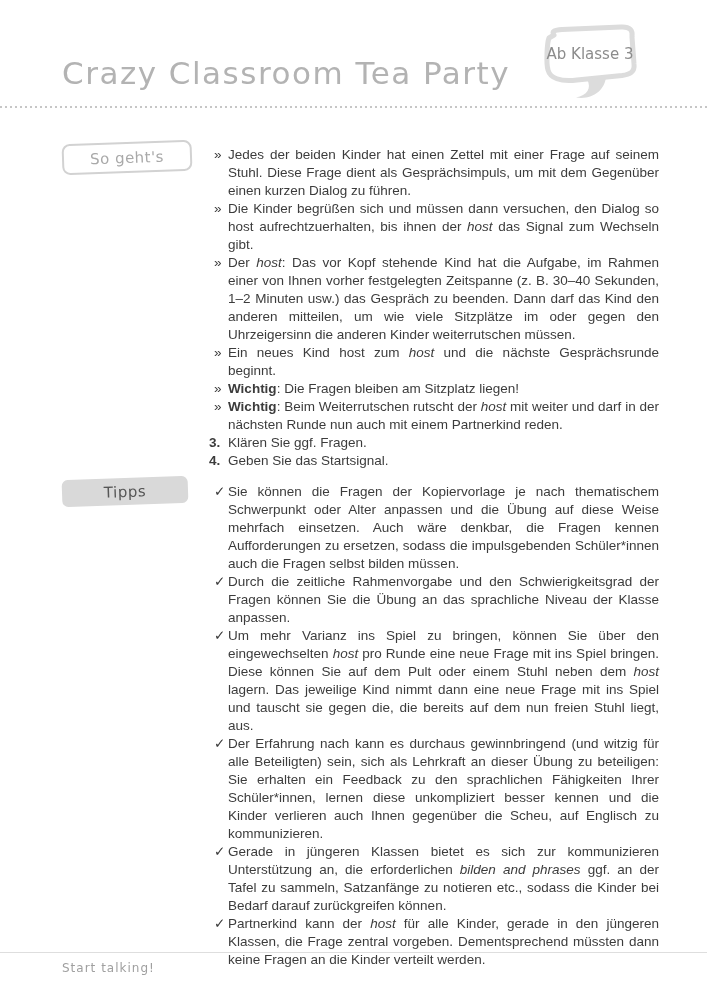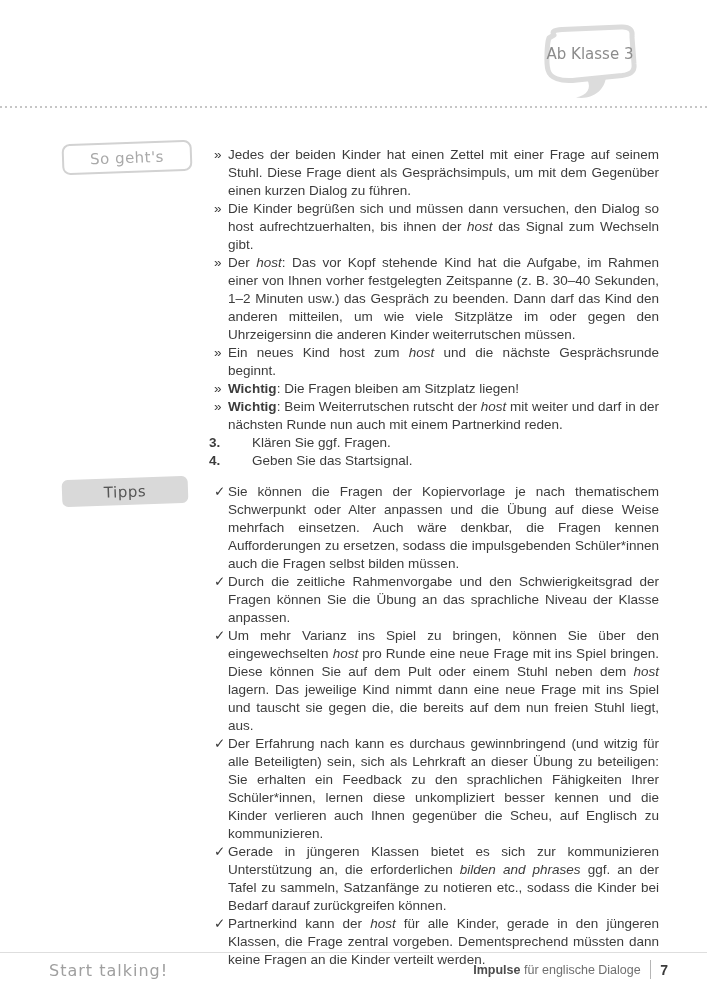--- a/index.html
+++ b/index.html
@@ -23,39 +23,40 @@
   
   .content{position:absolute;left:209px;width:450px;font-size:13.5px;line-height:18px;}
   #howto-content{top:146px;}
   #tips-content{top:483px;}
   ul.blist{list-style:none;margin:0;padding:0;}
   li.bitem{display:flex;}
   li.bitem .marker{flex:none;width:19px;padding-left:5px;box-sizing:border-box;}
   li.bitem .text{flex:1;text-align:justify;hyphens:auto;}
   .step{display:flex;}
   .step .num{flex:none;width:19px;font-weight:700;}
-  .step .stext{flex:1;margin-left:24px;}
+  .step .stext{flex:1;}
   em{font-style:italic;}
   strong{font-weight:700;}
 
   
   .footer-line{position:absolute;left:0;top:952px;width:707px;height:1px;background:#dedede;}
-  .footer-left{position:absolute;left:49px;top:961px;font-size:16px;letter-spacing:1px;
+  .footer-left{position:absolute;left:62px;top:961px;font-size:12px;letter-spacing:1px;
                color:#9f9f9f;font-family:"DejaVu Sans",sans-serif;}
   .footer-right{position:absolute;right:39px;top:960px;display:flex;align-items:center;gap:9px;
                 font-size:12.5px;color:#6f6f6f;}
   .footer-right .imp{font-weight:700;color:#4c4c4c;}
   .footer-right .vbar{width:1.5px;height:19px;background:#b5b5b5;}
   .footer-right .pnum{font-weight:700;font-size:14px;color:#3a3a3a;}
 </style>
 </head>
 <body>
 
 <div class="page">
 
+  <div class="page-title">Crazy Classroom Tea Party</div>
 
   <div class="badge">
     <svg viewBox="0 0 104 82" width="104" height="82">
       <path d="M17,11 C14,7 18,6 25,5.5 L84,3 C93,2.5 96,6 95,13 L97,40 C98,48 93,50.5 85,51.5 L40,56 C23,58 13,54 11,46 C9,39 10,19 12,14 Z" fill="#ffffff" stroke="#dcdcdc" stroke-width="5" stroke-linejoin="round"></path>
       <path d="M50,55 C55,65 50,71 39,73.5 C56,76 68,66 69,52.5 C62,54.5 56,55 50,55 Z" fill="#dcdcdc"></path>
       <text x="53" y="35" text-anchor="middle" font-size="15" fill="#8c8c8c" font-family="DejaVu Sans, sans-serif">Ab Klasse 3</text>
     </svg>
   </div>
 
   <div class="top-divider"></div>
@@ -129,22 +130,14 @@
         </li>
         <li class="bitem">
           <span class="marker">✓</span>
           <span class="text"><span>Partnerkind kann der </span><em>host</em><span> für alle Kinder, gerade in den jüngeren Klassen, die Frage zentral vorgeben. Dementsprechend müssten dann keine Fragen an die Kinder verteilt werden.</span></span>
         </li>
       </ul>
   </div>
 
   <div class="footer-line"></div>
   <div class="footer-left">Start talking!</div>
-  <div class="footer-right">
-    <span>
-      <span class="imp">Impulse</span>
-      <span>für englische Dialoge</span>
-    </span>
-    <span class="vbar"></span>
-    <span class="pnum">7</span>
-  </div>
 
 </div>
 
 </body></html>

